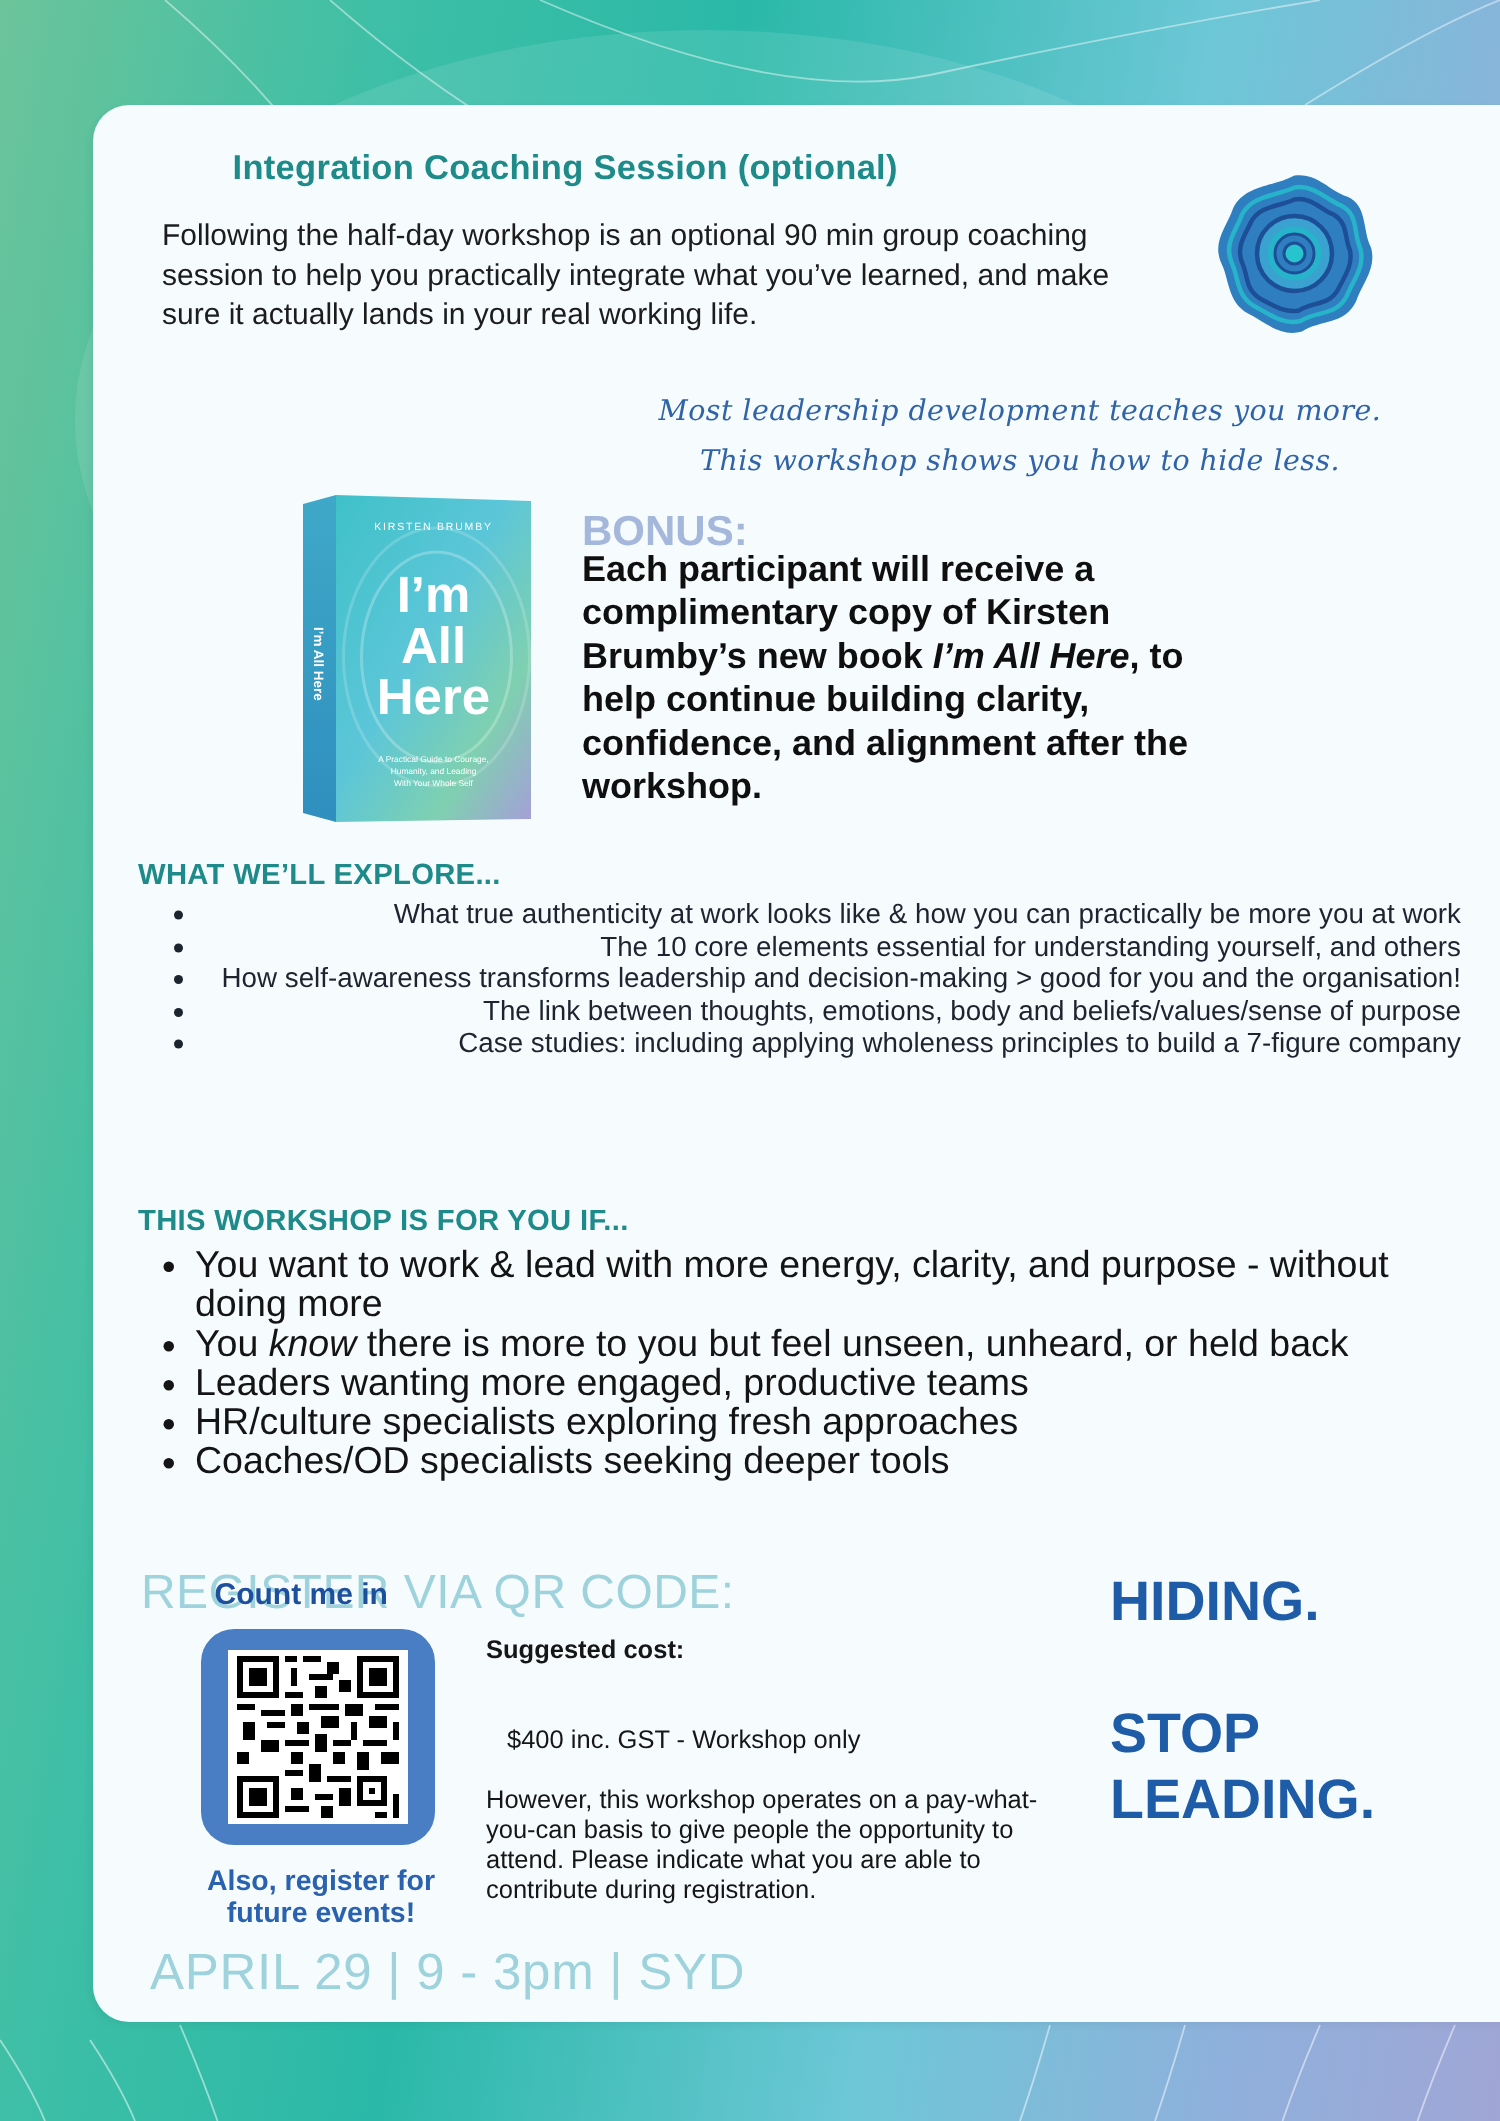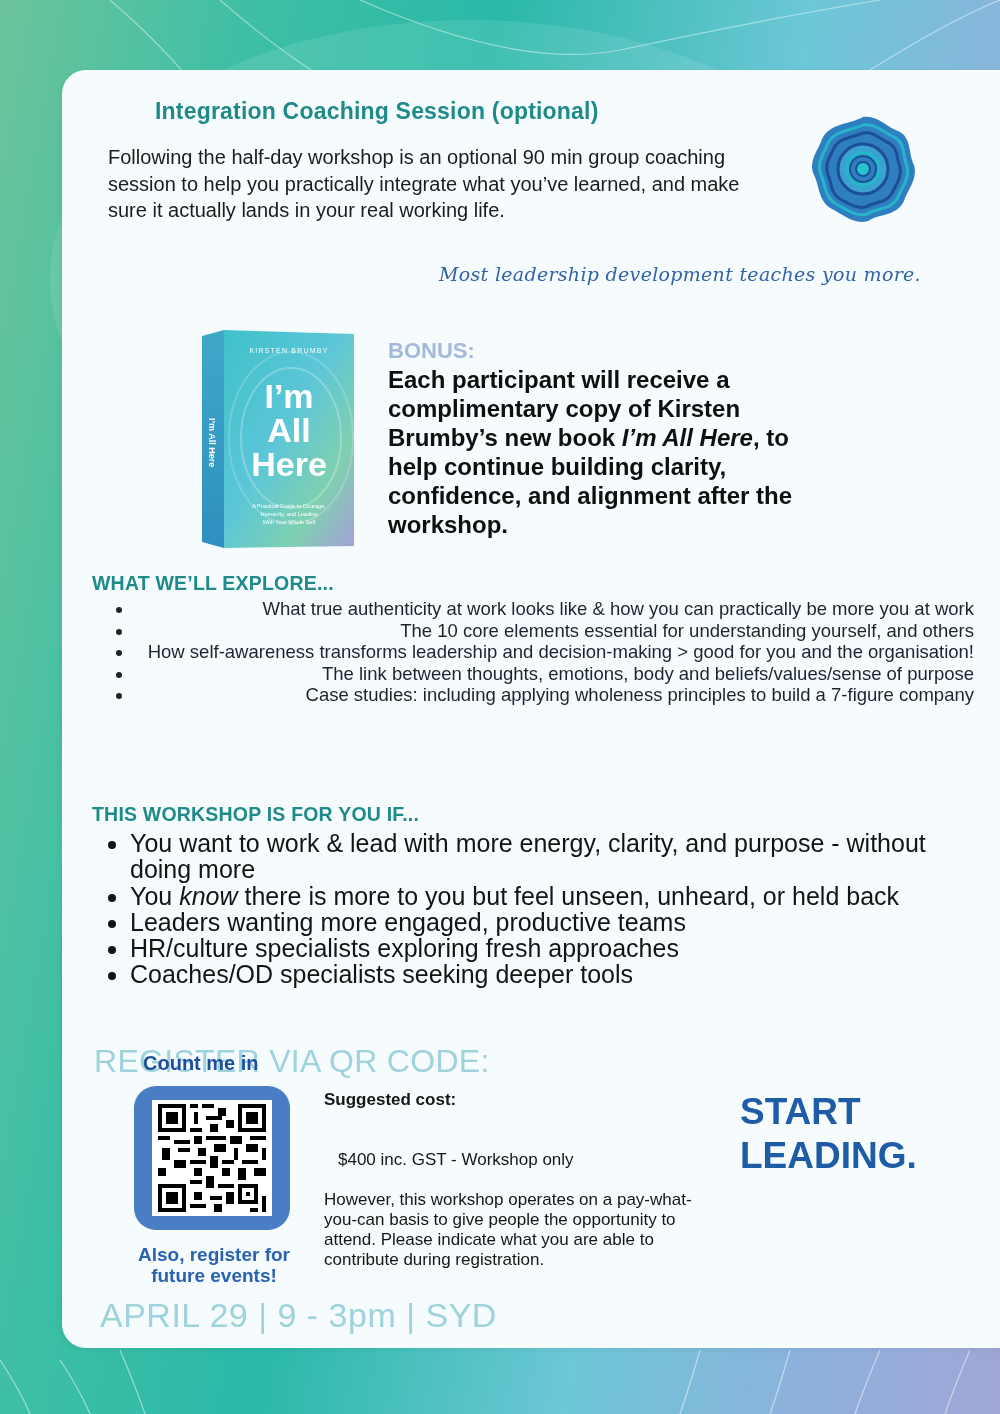--- a/index.html
+++ b/index.html
@@ -15,21 +15,21 @@
       box-shadow: -2px 2px 6px rgba(0,0,0,0.05);
     }
     .abs { position: absolute; }
     .h-teal { color: #1f8a8a; font-weight: bold; }
     .session-title { left: 155px; top: 98px; font-size: 23px; letter-spacing: 0.2px; }
     .session-body { left: 108px; top: 144px; width: 640px; font-size: 20px; line-height: 26.5px; color: #1c1c1c; }
     .logo { left: 808px; top: 113px; width: 110px; height: 112px; }
     .quote { left: 400px; top: 258px; width: 560px; text-align: center; font-family: "DejaVu Serif", serif;
       font-style: italic; color: #3163a8; font-size: 19px; line-height: 33px; letter-spacing: 0.3px; }
     .book { left: 196px; top: 328px; width: 162px; height: 222px; }
-    .bonus-label { left: 388px; top: 338px; font-size: 22px; font-weight: bold; color: #a5b8dc; text-align: right; }
+    .bonus-label { left: 388px; top: 338px; font-size: 28px; font-weight: bold; color: #a5b8dc; text-align: right; }
     .bonus-body { left: 388px; top: 365px; width: 420px; font-size: 24px; line-height: 29px; font-weight: bold; color: #0f0f0f; }
     .section-title { font-size: 19.5px; letter-spacing: 0.2px; }
     .explore-title { left: 92px; top: 572px; }
     .explore-list { left: 112px; top: 598px; width: 840px; margin: 0; padding: 0 0 0 22px;
       font-size: 18.5px; line-height: 21.5px; color: #1c2430; text-align: right; }
     .foryou-title { left: 92px; top: 803px; }
     .foryou-list { left: 108px; top: 830px; width: 840px; margin: 0; padding: 0 0 0 22px;
       font-size: 25px; line-height: 26.3px; color: #141414; }
     ul li { margin: 0; }
     .register-title { left: 94px; top: 1012px; font-size: 32px; color: #9ed2dc; letter-spacing: 0.3px; margin-top: 31px; }
@@ -73,20 +73,21 @@
   <path d="M55 12 C68 10 76 20 86 24 C98 30 94 42 99 53 C102 65 94 74 90 84 C83 98 70 94 59 101 C47 104 38 96 28 91 C16 84 18 72 13 62 C8 49 16 41 20 30 C27 17 42 18 55 12 Z" fill="none" stroke="#27b3c9" stroke-width="3"></path>
   <path d="M55 20 C66 18 73 27 81 30 C91 36 88 45 92 54 C94 64 88 72 84 80 C78 91 67 88 58 94 C48 96 40 90 32 86 C22 80 24 70 20 62 C16 51 22 44 26 35 C32 24 44 25 55 20 Z" fill="#2f7fc0" stroke="#1d4f96" stroke-width="3"></path>
   <circle cx="55" cy="56" r="25" fill="#3aa1d1" stroke="#1d4f96" stroke-width="3"></circle>
   <circle cx="55" cy="56" r="18" fill="#27b3c9"></circle>
   <circle cx="55" cy="56" r="13" fill="#2f7fc0" stroke="#1d4f96" stroke-width="2"></circle>
   <circle cx="55" cy="56" r="7" fill="#27c3cf" stroke="#1d4f96" stroke-width="2"></circle>
 </svg>
 
 <div class="abs quote">
   <div>Most leadership development teaches you more.</div>
+  <div>This workshop shows you how to hide less.</div>
 </div>
 
 <svg class="abs book" viewBox="0 0 162 222">
   <defs>
     <linearGradient id="bookFront" x1="0" y1="0" x2="1" y2="1">
       <stop offset="0" stop-color="#3fc1c9"></stop>
       <stop offset="0.45" stop-color="#5cc6d8"></stop>
       <stop offset="0.75" stop-color="#7fd0b0"></stop>
       <stop offset="1" stop-color="#a59fd8"></stop>
     </linearGradient>
@@ -200,18 +201,19 @@
   <div>future events!</div>
 </div>
 
 <div class="abs cost">
   <div class="label">Suggested cost:</div>
   <div class="price">$400 inc. GST - Workshop only</div>
   <div class="note">However, this workshop operates on a pay-what-you-can basis to give people the opportunity to attend. Please indicate what you are able to contribute during registration.</div>
 </div>
 
 <div class="abs slogan">
+  <div>HIDING.</div>
   <div class="gap"></div>
-  <div>START</div>
+  <div>STOP</div>
   <div>LEADING.</div>
 </div>
 
 <div class="abs date">APRIL 29 | 9 - 3pm | SYD</div>
 
 </body></html>

